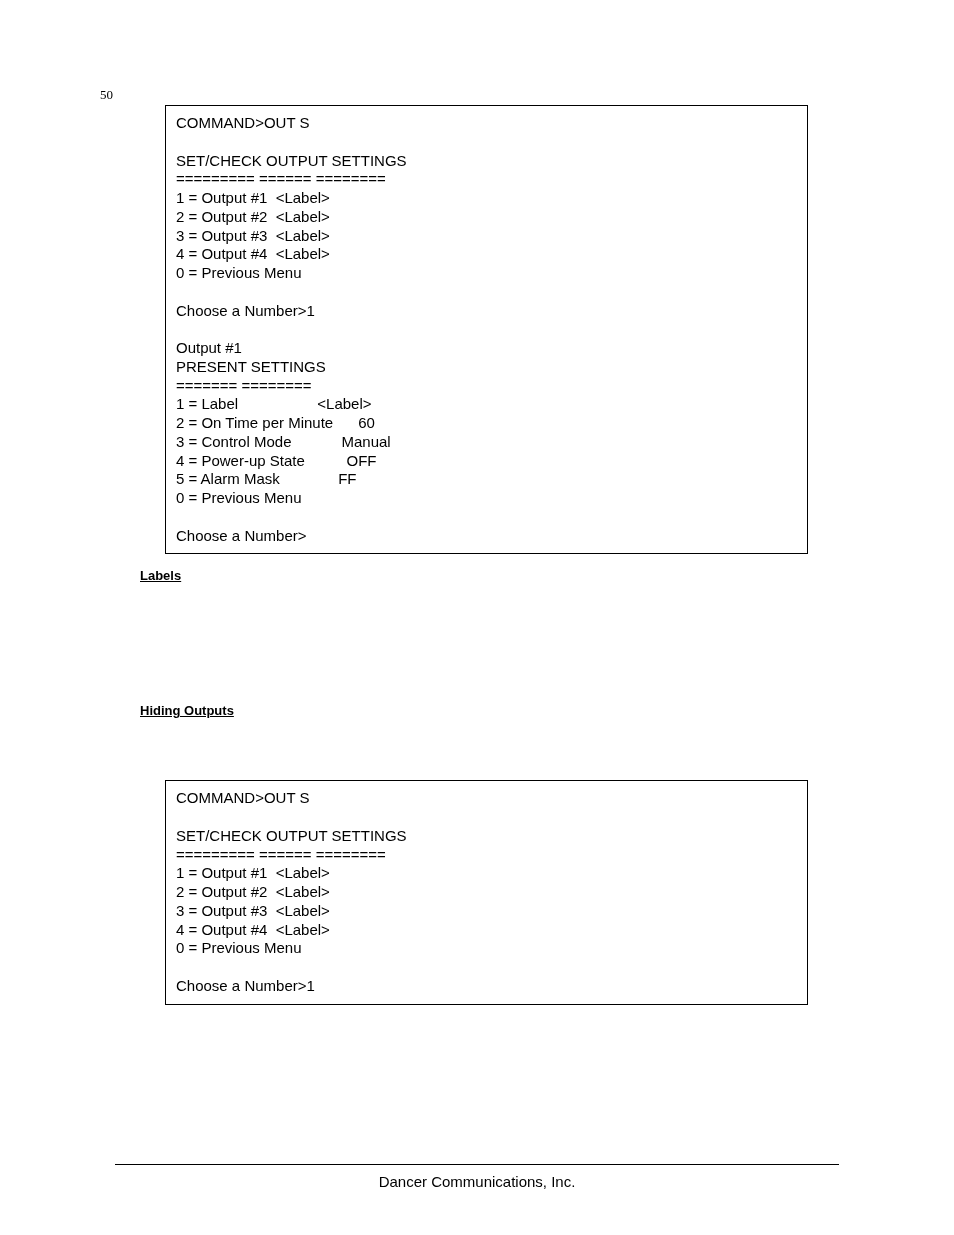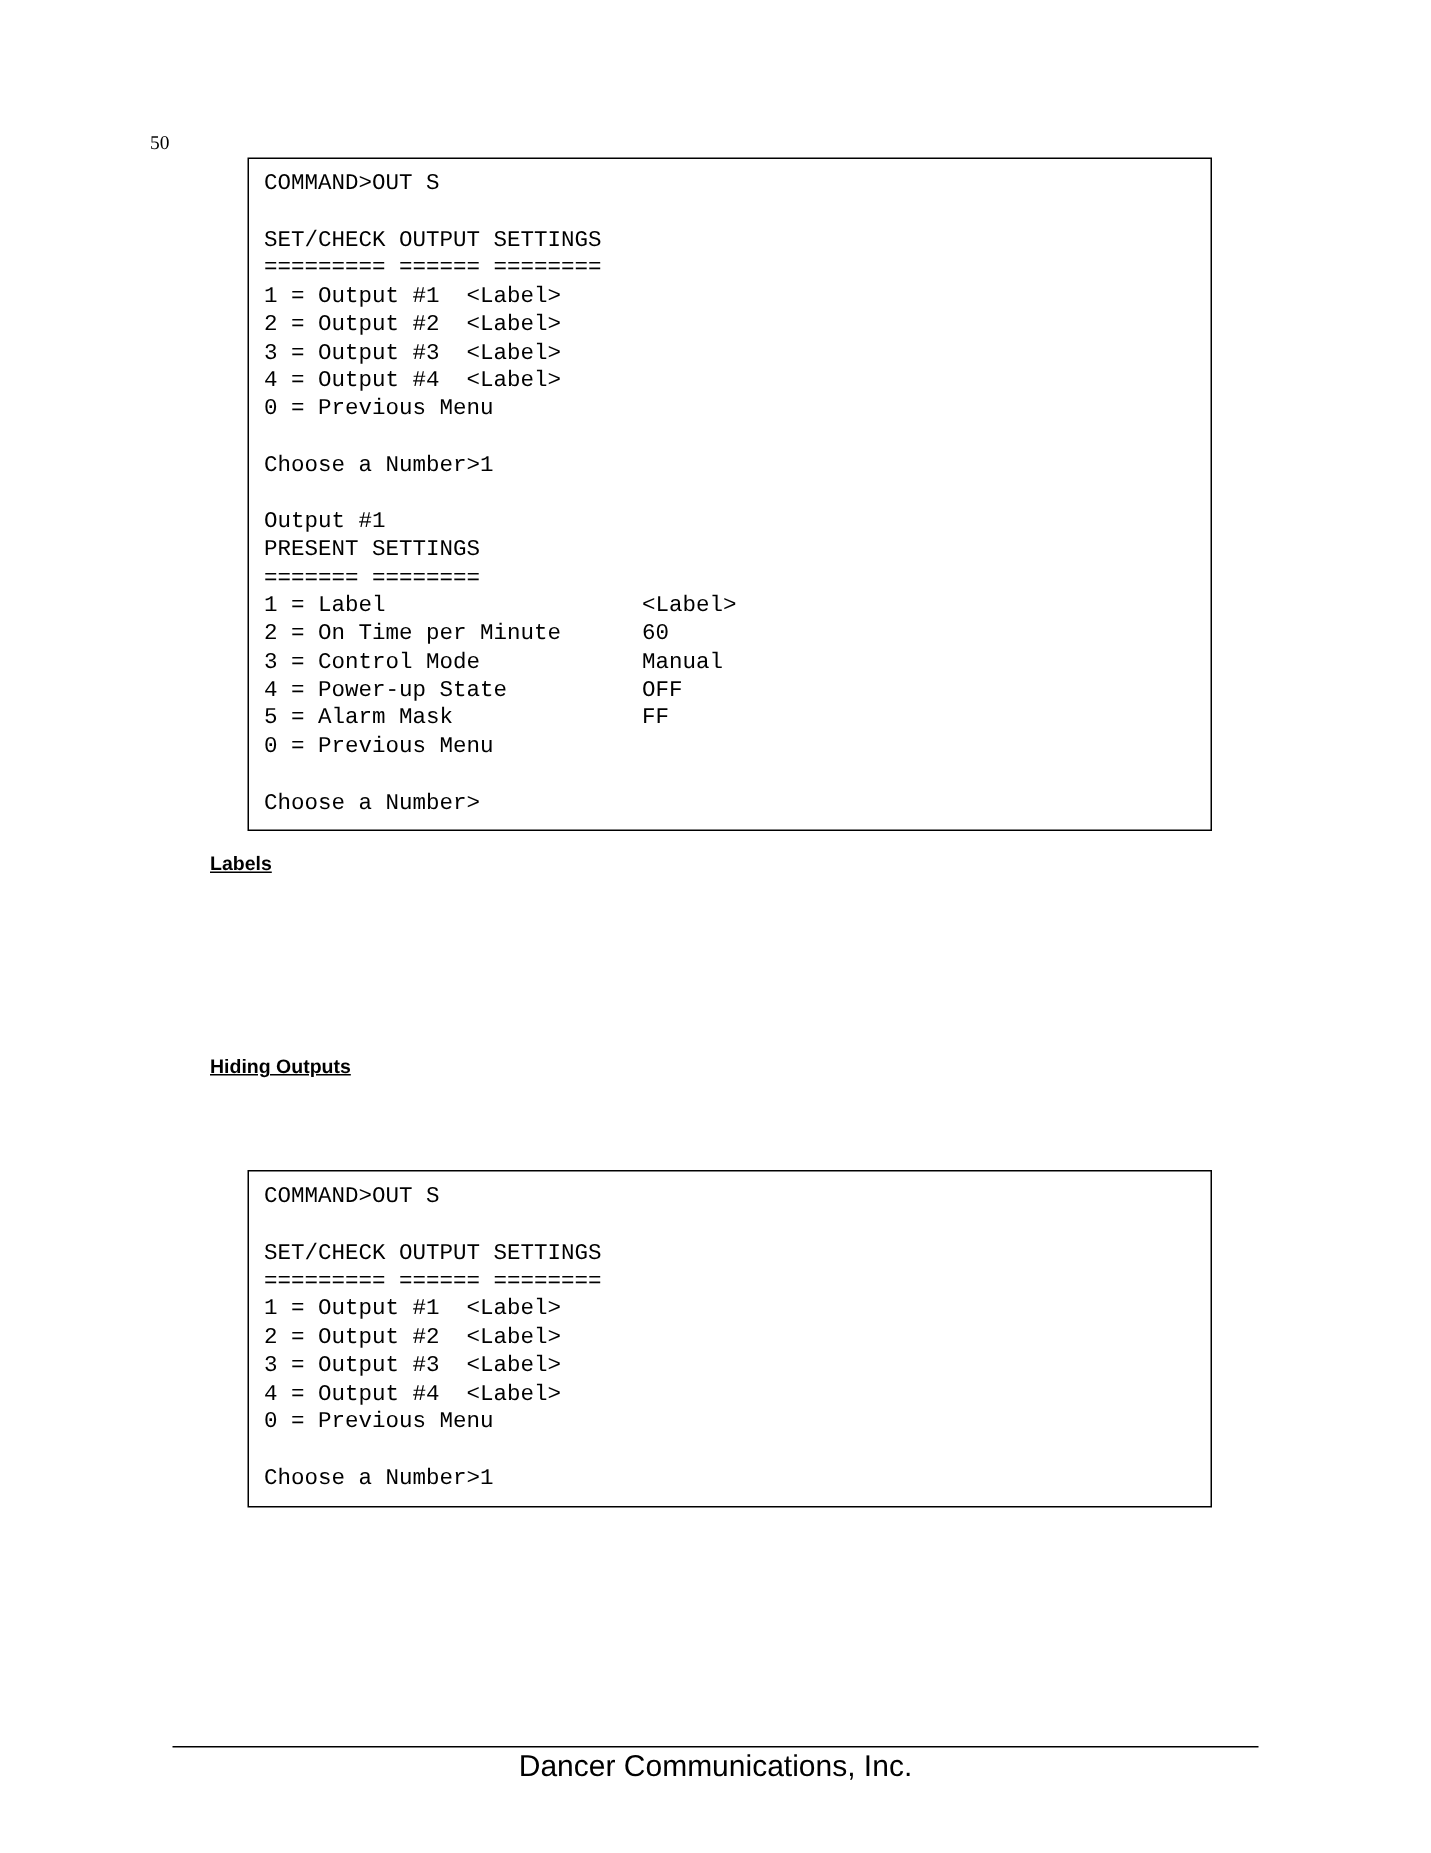--- a/index.html
+++ b/index.html
@@ -24,21 +24,21 @@
     font-size: 13px;
     margin-top: 32px;
   }
   .content {
     margin-top: 50px;
     margin-left: 50px;
   }
   .term-box {
     border: 1px solid #000;
     padding: 8px 10px 8px 10px;
-    font-family: Liberation Mono, monospace;
+    font-family: Liberation Sans, sans-serif;
     font-size: 15px;
     line-height: 1.25;
     white-space: pre;
     margin-bottom: 14px;
     width: 643px;
     box-sizing: border-box;
   }
   .heading {
     font-family: Arial, sans-serif;
     font-size: 13px;
@@ -55,21 +55,21 @@
     right: 115px;
     border-top: 1px solid #000;
   }
   .footer-text {
     position: absolute;
     bottom: 45px;
     left: 0;
     right: 0;
     text-align: center;
     font-family: "Trebuchet MS", "Comic Sans MS", sans-serif;
-    font-size: 20px;
+    font-size: 15px;
   }
 </style>
 </head>
 <body>
 
 <div class="page">
   <div class="page-number">50</div>
 
   <div class="content">
 

